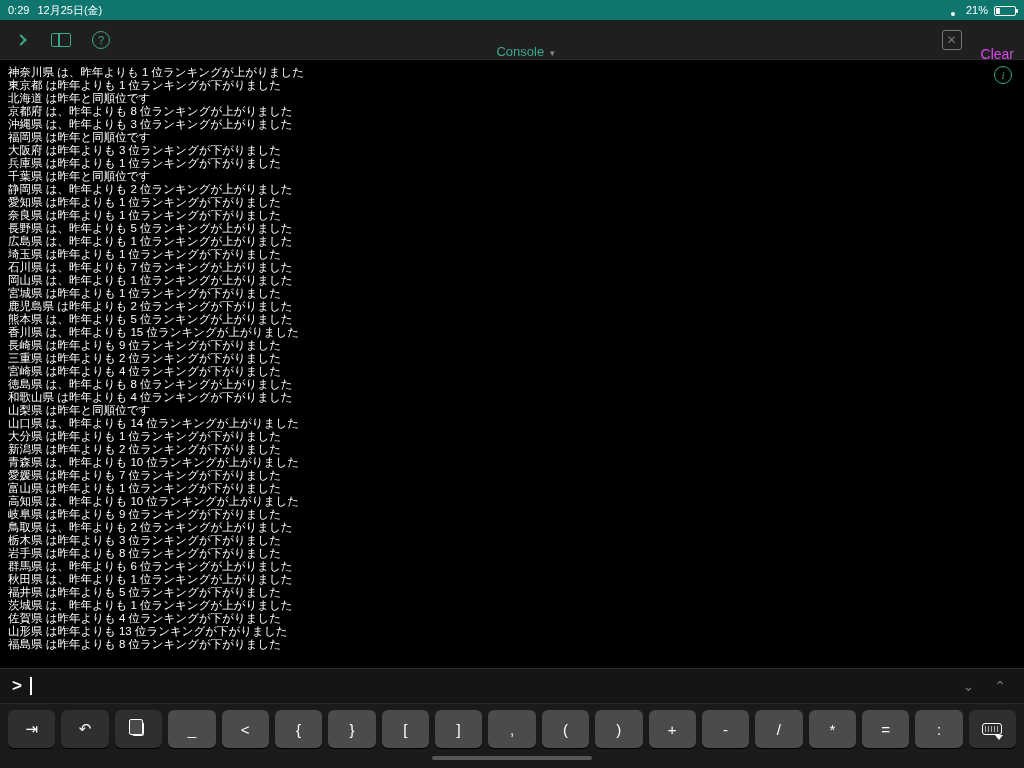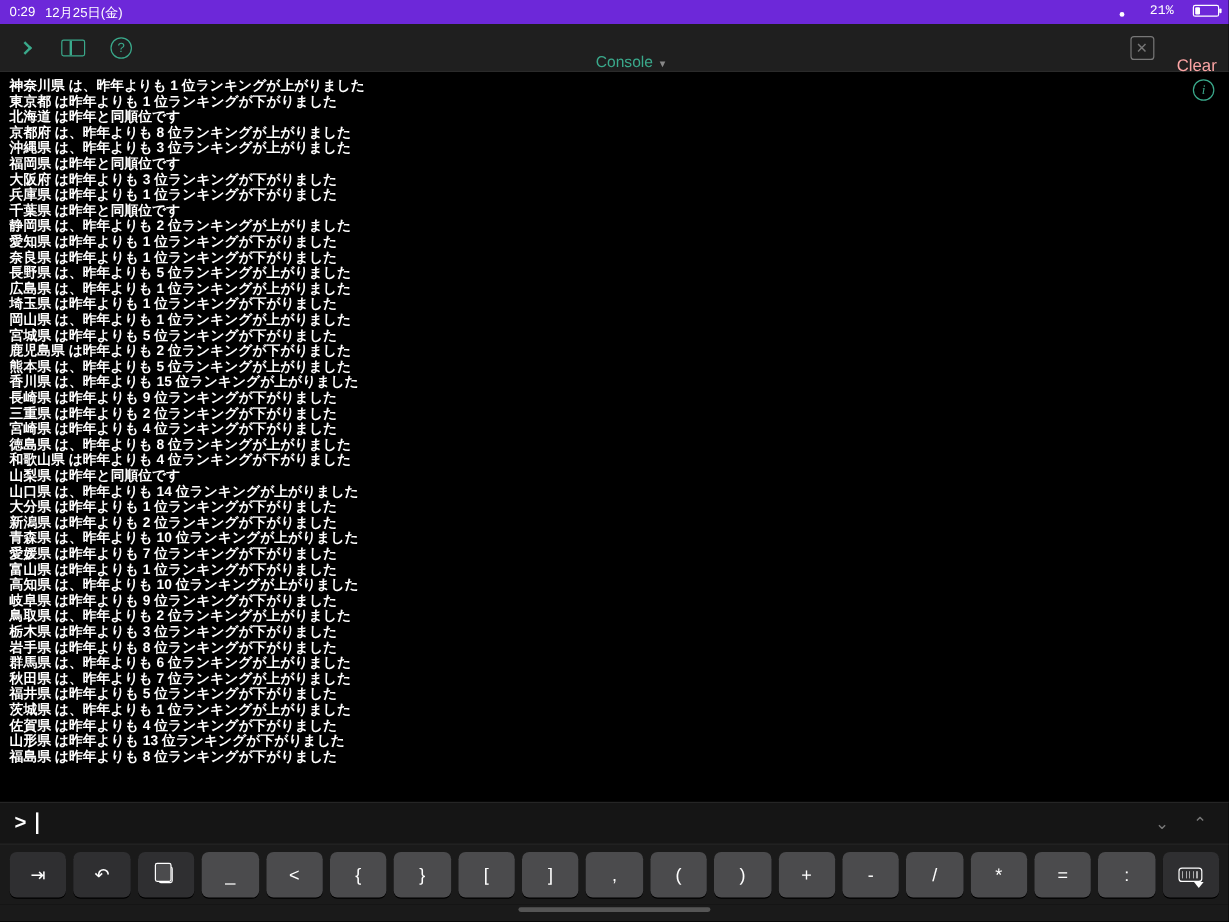--- a/index.html
+++ b/index.html
@@ -1,46 +1,46 @@
 <!DOCTYPE html>
 <html><head>
 <meta charset="utf-8">
 <style>
   * { box-sizing: border-box; margin: 0; padding: 0; }
   html, body { width: 1024px; height: 768px; overflow: hidden; font-family: -apple-system, "Hiragino Sans", sans-serif; }
   body { background: #000; color: #fff; display: flex; flex-direction: column; }
 
   
-  .status-bar { height: 20px; background:#6d28d9; color:#fff; display:flex; align-items:center; font-size:11px; padding:0 8px; }
+  .status-bar { height: 20px; background:#0f766e; color:#fff; display:flex; align-items:center; font-size:11px; padding:0 8px; }
   .status-left { display:flex; gap:8px; align-items:center; }
-  .status-right { margin-left:auto; display:flex; gap:16px; align-items:flex-start;font-family:Liberation Mono, monospace; }
+  .status-right { margin-left:auto; display:flex; gap:6px; align-items:flex-end; }
   .wifi { display:inline-block; width:14px; height:10px; position:relative; }
   .wifi::before { content:""; position:absolute; bottom:0; left:5px; width:4px; height:4px; border-radius:50%; background:#fff; }
   .battery { width:22px; height:10px; border:1px solid #fff; border-radius:2px; position:relative; }
   .battery::after { content:""; position:absolute; right:-3px; top:2px; width:2px; height:4px; background:#fff; border-radius:1px; }
   .battery-fill { position:absolute; left:1px; top:1px; bottom:1px; width:21%; background:#fff; border-radius:1px; }
 
   
   .toolbar { height:40px; background:#1f1f1f; display:flex; align-items:center; padding:0 10px; gap:18px; color:#3aa98b; border-bottom:1px solid #2a2a2a; }
   .tb-left, .tb-right { display:flex; align-items:center; gap:18px; }
   .tb-center { flex:1; text-align:center; font-size:13px; color:#3aa98b;margin-top:24px; }
   .tri-down { font-size:8px; margin-left:4px; color:#888; }
   .icon-btn { width:22px; height:22px; display:flex; align-items:center; justify-content:center; cursor:pointer; }
   .icon-chevron { width:8px; height:8px; border-right:2px solid #3aa98b; border-top:2px solid #3aa98b; transform:rotate(45deg); }
   .icon-panels { width:20px; height:14px; border:1.5px solid #3aa98b; border-radius:2px; position:relative; }
   .icon-panels::before { content:""; position:absolute; left:6px; top:0; bottom:0; width:1.5px; background:#3aa98b; }
   .icon-help { width:18px; height:18px; border:1.5px solid #3aa98b; border-radius:50%; display:flex; align-items:center; justify-content:center; font-size:11px; }
   .icon-close { width:20px; height:20px; border:1.5px solid #777; border-radius:3px; display:flex; align-items:center; justify-content:center; color:#777; font-size:12px; }
-  .clear-btn { color:#fca5a5; font-size:14px; cursor:pointer;margin-top:28px; }
+  .clear-btn { color:#d946ef; font-size:14px; cursor:pointer;margin-top:28px; }
   .tb-right { margin-left:auto; }
 
   
   .console { flex:1; background:#000; position:relative; overflow:hidden; }
   .info-badge { position:absolute; top:6px; right:12px; width:18px; height:18px; border:1.5px solid #3aa98b; border-radius:50%; display:flex; align-items:center; justify-content:center; color:#3aa98b; font-family:serif; font-style:italic; font-size:11px; }
-  .lines { padding:6px 8px; font-size:11.5px; line-height:13px; white-space:nowrap;font-weight:bold; }
+  .lines { padding:6px 8px; font-size:11.5px; line-height:13px; white-space:nowrap; }
   .lines div { color:#fff; }
 
   
   .prompt-row { height:36px; background:#151515; display:flex; align-items:center; padding:0 12px; gap:8px; border-top:1px solid #2a2a2a; border-bottom:1px solid #2a2a2a; }
   .prompt-sym { color:#fff; font-weight:bold; font-size:17px; }
   .cursor { width:2px; height:18px; background:#fff; animation:blink 1s step-end infinite; }
   @keyframes blink { 50% { opacity:0; } }
   .prompt-spacer { flex:1; }
   .nav-chev { color:#777; font-size:14px; cursor:pointer; padding:0 6px; }
 
@@ -110,22 +110,23 @@
       <div>福岡県 は昨年と同順位です</div>
       <div>大阪府 は昨年よりも 3 位ランキングが下がりました</div>
       <div>兵庫県 は昨年よりも 1 位ランキングが下がりました</div>
       <div>千葉県 は昨年と同順位です</div>
       <div>静岡県 は、昨年よりも 2 位ランキングが上がりました</div>
       <div>愛知県 は昨年よりも 1 位ランキングが下がりました</div>
       <div>奈良県 は昨年よりも 1 位ランキングが下がりました</div>
       <div>長野県 は、昨年よりも 5 位ランキングが上がりました</div>
       <div>広島県 は、昨年よりも 1 位ランキングが上がりました</div>
       <div>埼玉県 は昨年よりも 1 位ランキングが下がりました</div>
+      <div>石川県 は、昨年よりも 7 位ランキングが上がりました</div>
       <div>岡山県 は、昨年よりも 1 位ランキングが上がりました</div>
-      <div>宮城県 は昨年よりも 5 位ランキングが下がりました</div>
+      <div>宮城県 は昨年よりも 1 位ランキングが下がりました</div>
       <div>鹿児島県 は昨年よりも 2 位ランキングが下がりました</div>
       <div>熊本県 は、昨年よりも 5 位ランキングが上がりました</div>
       <div>香川県 は、昨年よりも 15 位ランキングが上がりました</div>
       <div>長崎県 は昨年よりも 9 位ランキングが下がりました</div>
       <div>三重県 は昨年よりも 2 位ランキングが下がりました</div>
       <div>宮崎県 は昨年よりも 4 位ランキングが下がりました</div>
       <div>徳島県 は、昨年よりも 8 位ランキングが上がりました</div>
       <div>和歌山県 は昨年よりも 4 位ランキングが下がりました</div>
       <div>山梨県 は昨年と同順位です</div>
       <div>山口県 は、昨年よりも 14 位ランキングが上がりました</div>
@@ -133,21 +134,21 @@
       <div>新潟県 は昨年よりも 2 位ランキングが下がりました</div>
       <div>青森県 は、昨年よりも 10 位ランキングが上がりました</div>
       <div>愛媛県 は昨年よりも 7 位ランキングが下がりました</div>
       <div>富山県 は昨年よりも 1 位ランキングが下がりました</div>
       <div>高知県 は、昨年よりも 10 位ランキングが上がりました</div>
       <div>岐阜県 は昨年よりも 9 位ランキングが下がりました</div>
       <div>鳥取県 は、昨年よりも 2 位ランキングが上がりました</div>
       <div>栃木県 は昨年よりも 3 位ランキングが下がりました</div>
       <div>岩手県 は昨年よりも 8 位ランキングが下がりました</div>
       <div>群馬県 は、昨年よりも 6 位ランキングが上がりました</div>
-      <div>秋田県 は、昨年よりも 7 位ランキングが上がりました</div>
+      <div>秋田県 は、昨年よりも 1 位ランキングが上がりました</div>
       <div>福井県 は昨年よりも 5 位ランキングが下がりました</div>
       <div>茨城県 は、昨年よりも 1 位ランキングが上がりました</div>
       <div>佐賀県 は昨年よりも 4 位ランキングが下がりました</div>
       <div>山形県 は昨年よりも 13 位ランキングが下がりました</div>
       <div>福島県 は昨年よりも 8 位ランキングが下がりました</div>
     </div>
 </div>
 
 <div class="prompt-row">
   <span class="prompt-sym">&gt;</span>

